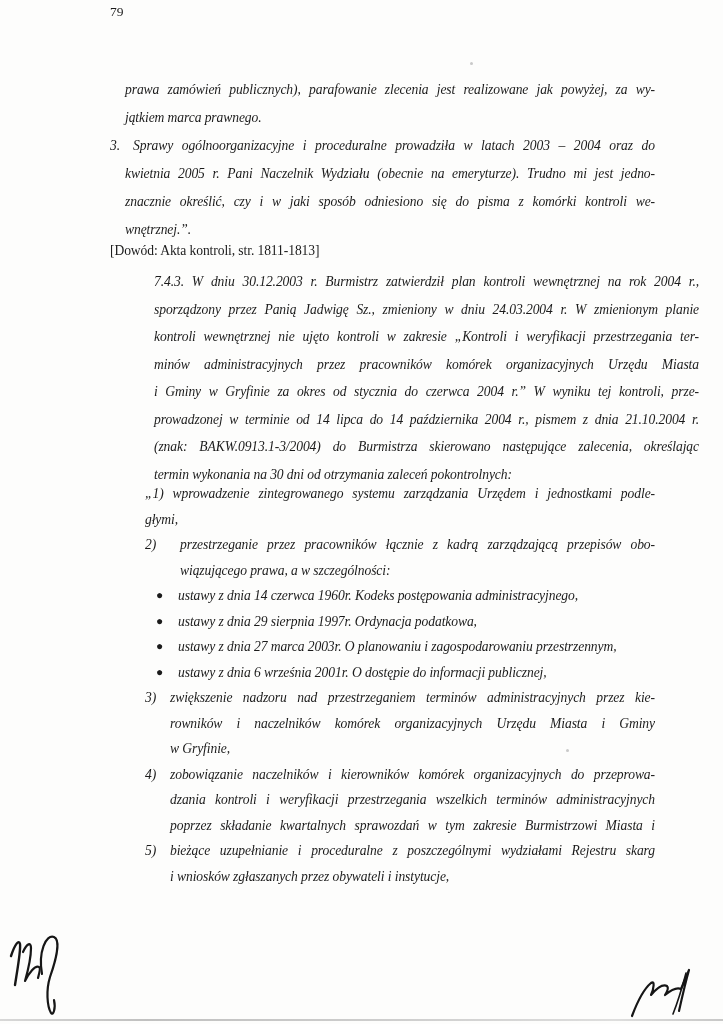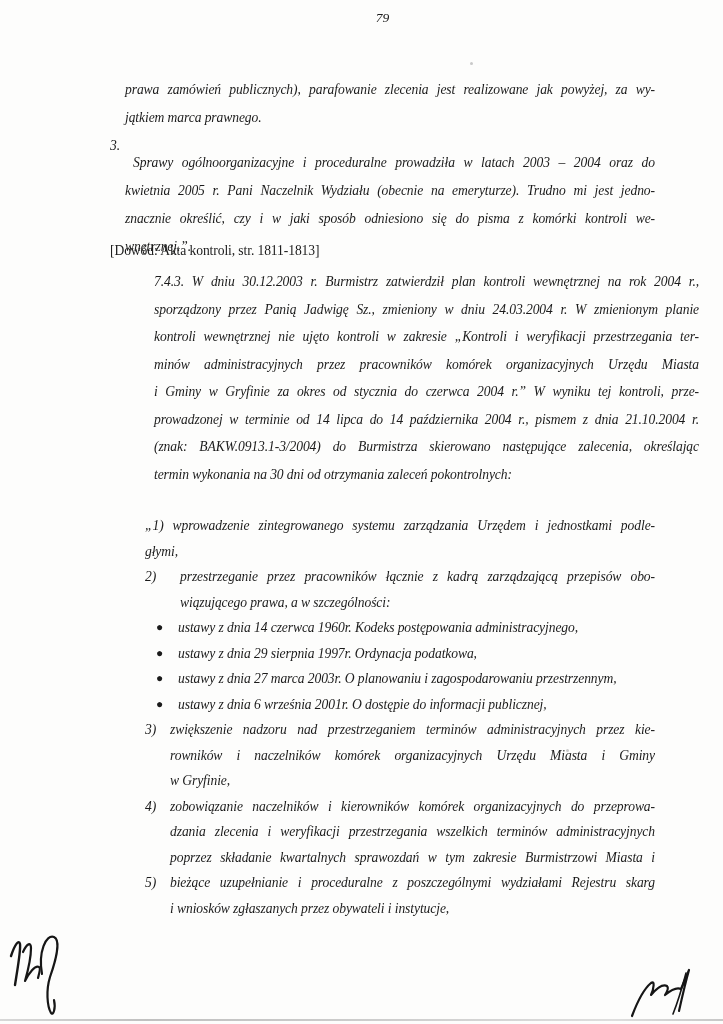--- a/index.html
+++ b/index.html
@@ -8,28 +8,28 @@
     background:#fdfdfc;color:#1b1b1b;
     font-family:"Liberation Serif","DejaVu Serif",serif;
     font-size:13.6px;letter-spacing:-0.1px;
   }
   .page{position:absolute;inset:0;}
   .col{position:absolute;left:110px;width:545px;box-sizing:border-box;}
   .line{text-align:justify;text-align-last:justify;white-space:normal;font-style:italic;}
   .line.end{text-align-last:left;}
   .italic{font-style:italic;}
 
-  #page-number{top:10px;text-align:center;font-size:13.5px;letter-spacing:0;font-style:italic;}
+  #page-number{top:4px;font-size:13.5px;letter-spacing:0;}
   #intro-quote{top:76px;line-height:28px;padding-left:15px;}
   #item3{top:132px;line-height:28px;padding-left:15px;position:absolute;}
   #item3 .marker{position:absolute;left:0;top:0;font-style:italic;}
-  #item3 .first{text-indent:8px;margin-top:17px;}
+  #item3 .first{text-indent:8px;}
   #evidence{top:240px;text-align:left;line-height:22px;}
   #para743{top:268px;line-height:27.5px;margin-left:44px;}
-  #rec-list{top:481px;line-height:25.5px;margin-top:32px;}
+  #rec-list{top:481px;line-height:25.5px;}
   .rec1{margin-left:35px;width:510px;}
   .rec{position:relative;padding-left:60px;}
   .rec .marker{position:absolute;left:35px;top:0;}
   .rec.wide{padding-left:70px;}
   .bullet-row{position:relative;padding-left:68px;}
   .bullet-row .dot{position:absolute;left:46px;top:0;font-style:normal;font-size:12px;}
 
   .sig{position:absolute;}
   .sig svg{display:block;}
   .sig path{fill:none;stroke:#161616;stroke-linecap:round;stroke-linejoin:round;}
@@ -107,21 +107,21 @@
     <div class="rec">
       <span class="marker">3)</span>
       <div class="line">zwiększenie nadzoru nad przestrzeganiem terminów administracyjnych przez kie-</div>
       <div class="line">rowników i naczelników komórek organizacyjnych Urzędu Miasta i Gminy</div>
       <div class="line end">w Gryfinie,</div>
     </div>
 
     <div class="rec">
       <span class="marker">4)</span>
       <div class="line">zobowiązanie naczelników i kierowników komórek organizacyjnych do przeprowa-</div>
-      <div class="line">dzania zlecenia i weryfikacji przestrzegania wszelkich terminów administracyjnych</div>
+      <div class="line">dzania kontroli i weryfikacji przestrzegania wszelkich terminów administracyjnych</div>
       <div class="line">poprzez składanie kwartalnych sprawozdań w tym zakresie Burmistrzowi Miasta i</div>
     </div>
 
     <div class="rec">
       <span class="marker">5)</span>
       <div class="line">bieżące uzupełnianie i proceduralne z poszczególnymi wydziałami Rejestru skarg</div>
       <div class="line end">i wniosków zgłaszanych przez obywateli i instytucje,</div>
     </div>
 
   </div>

